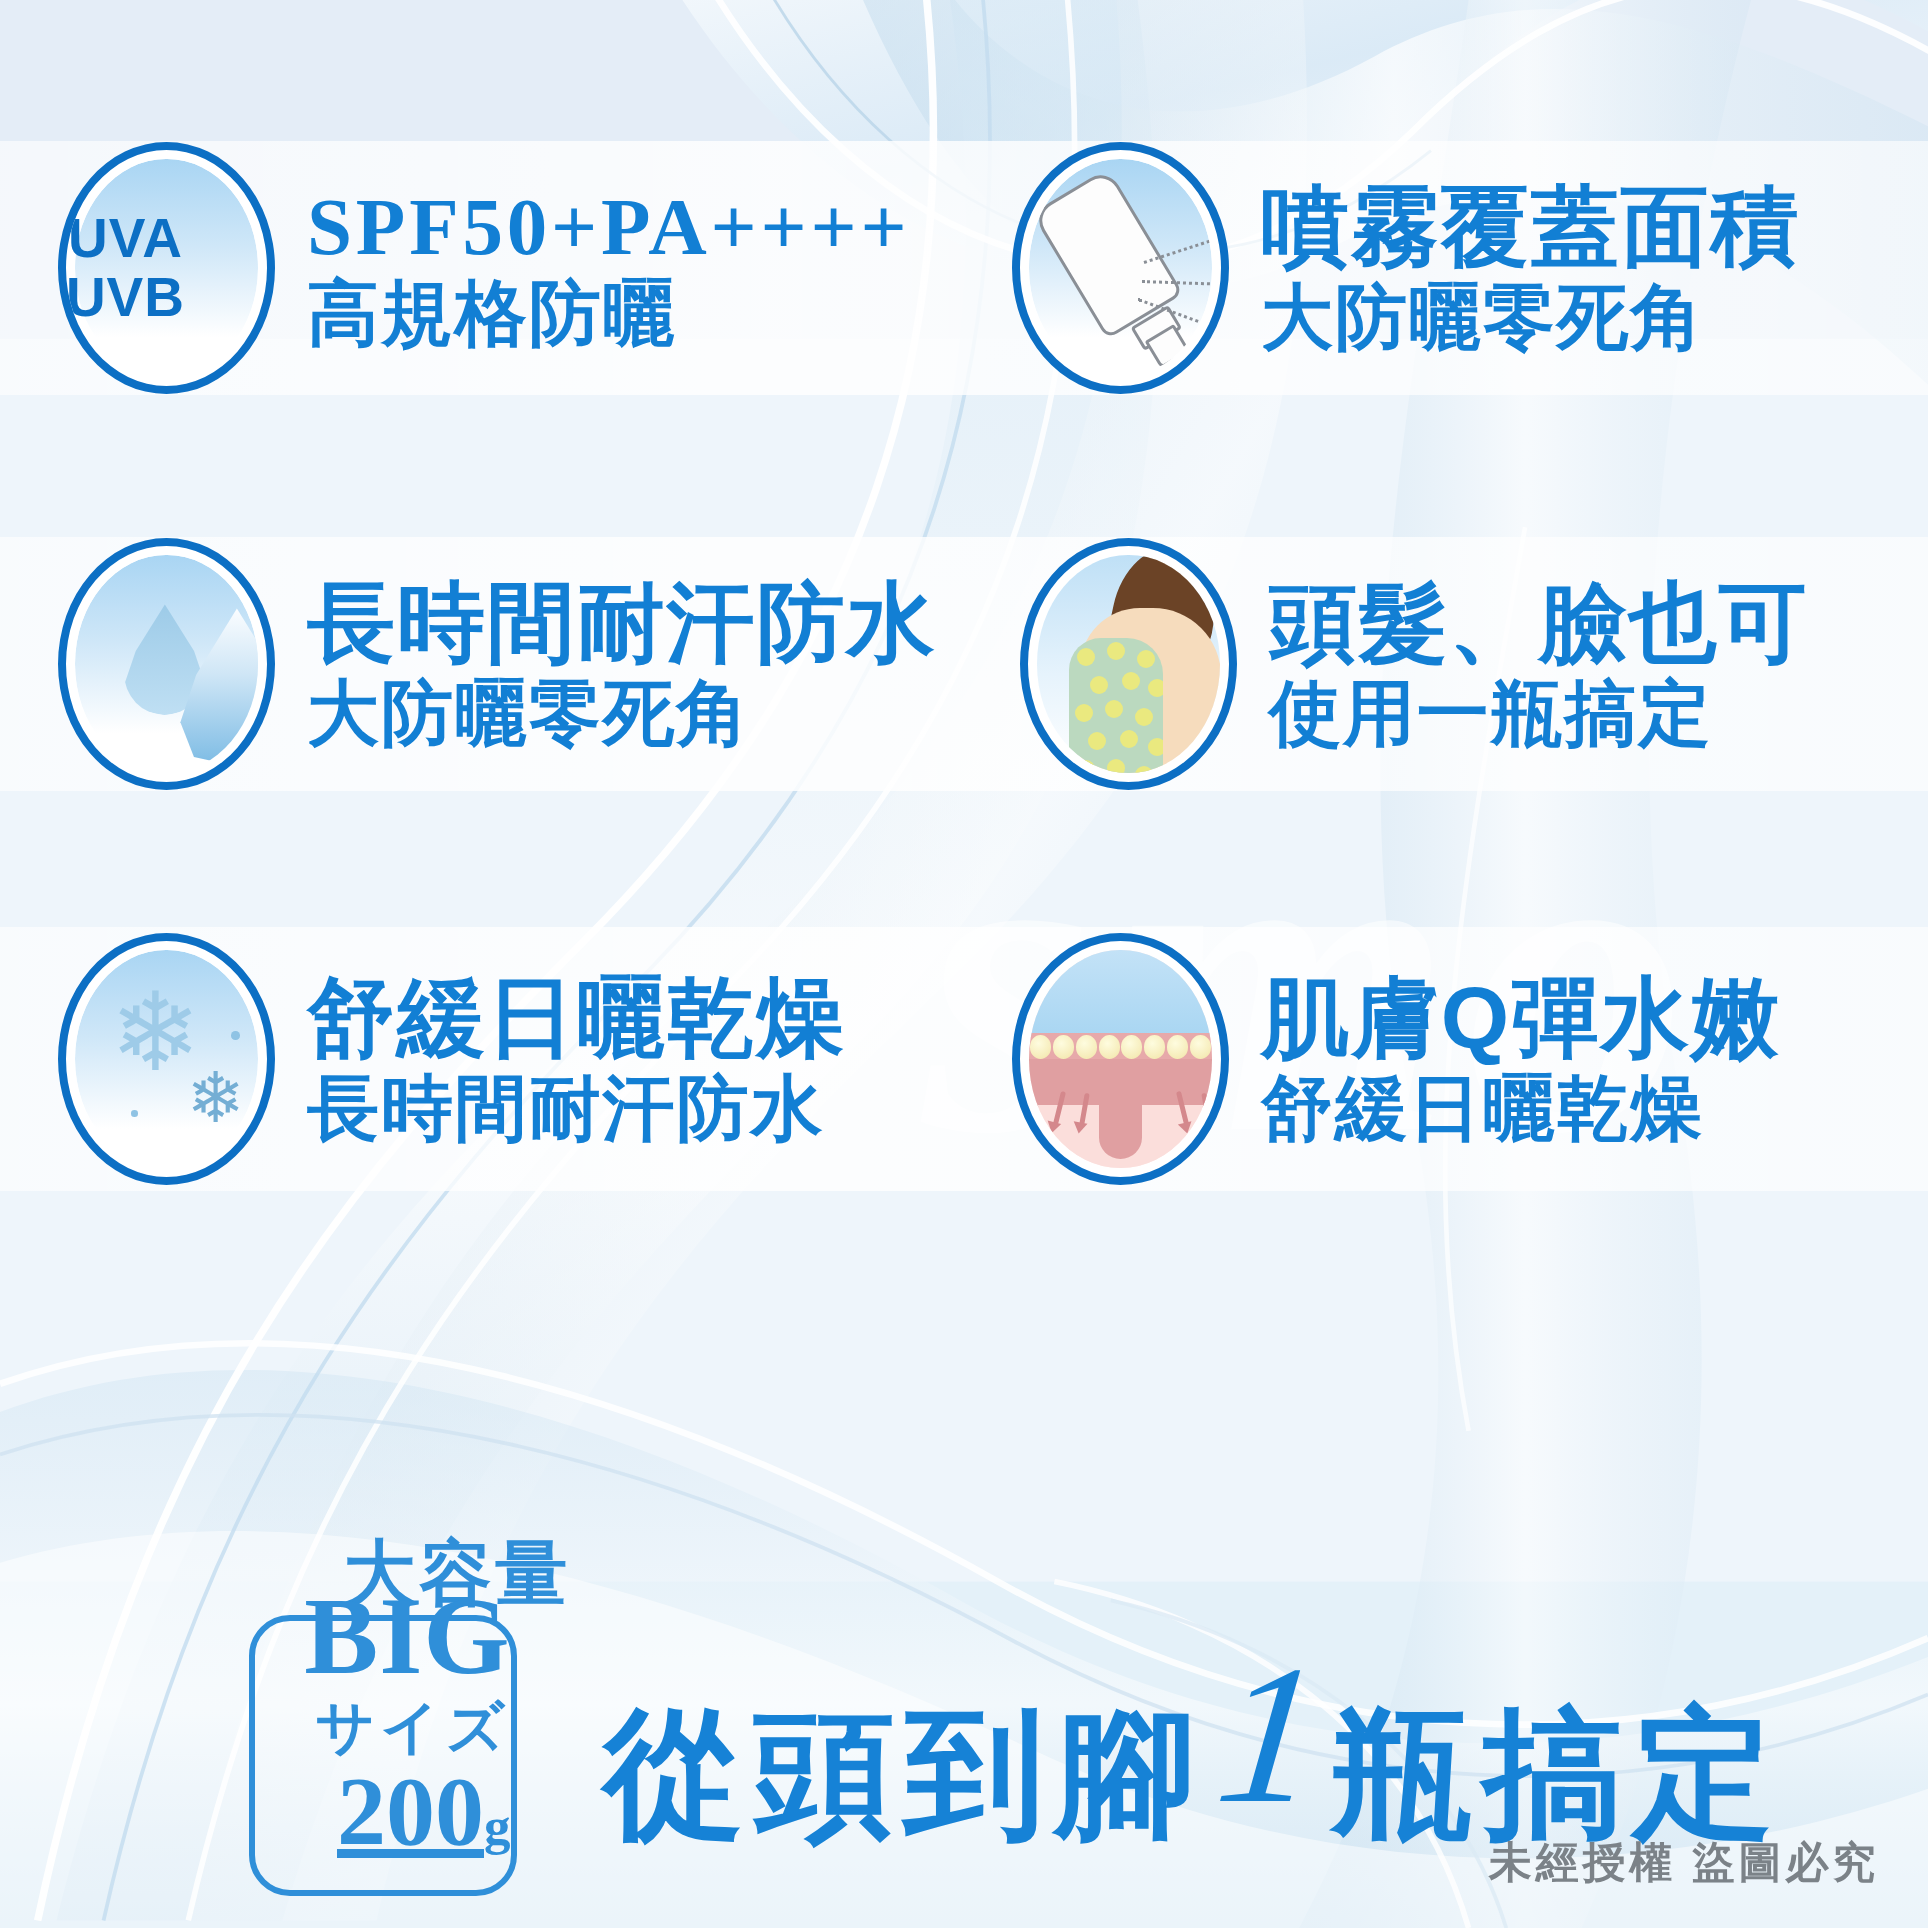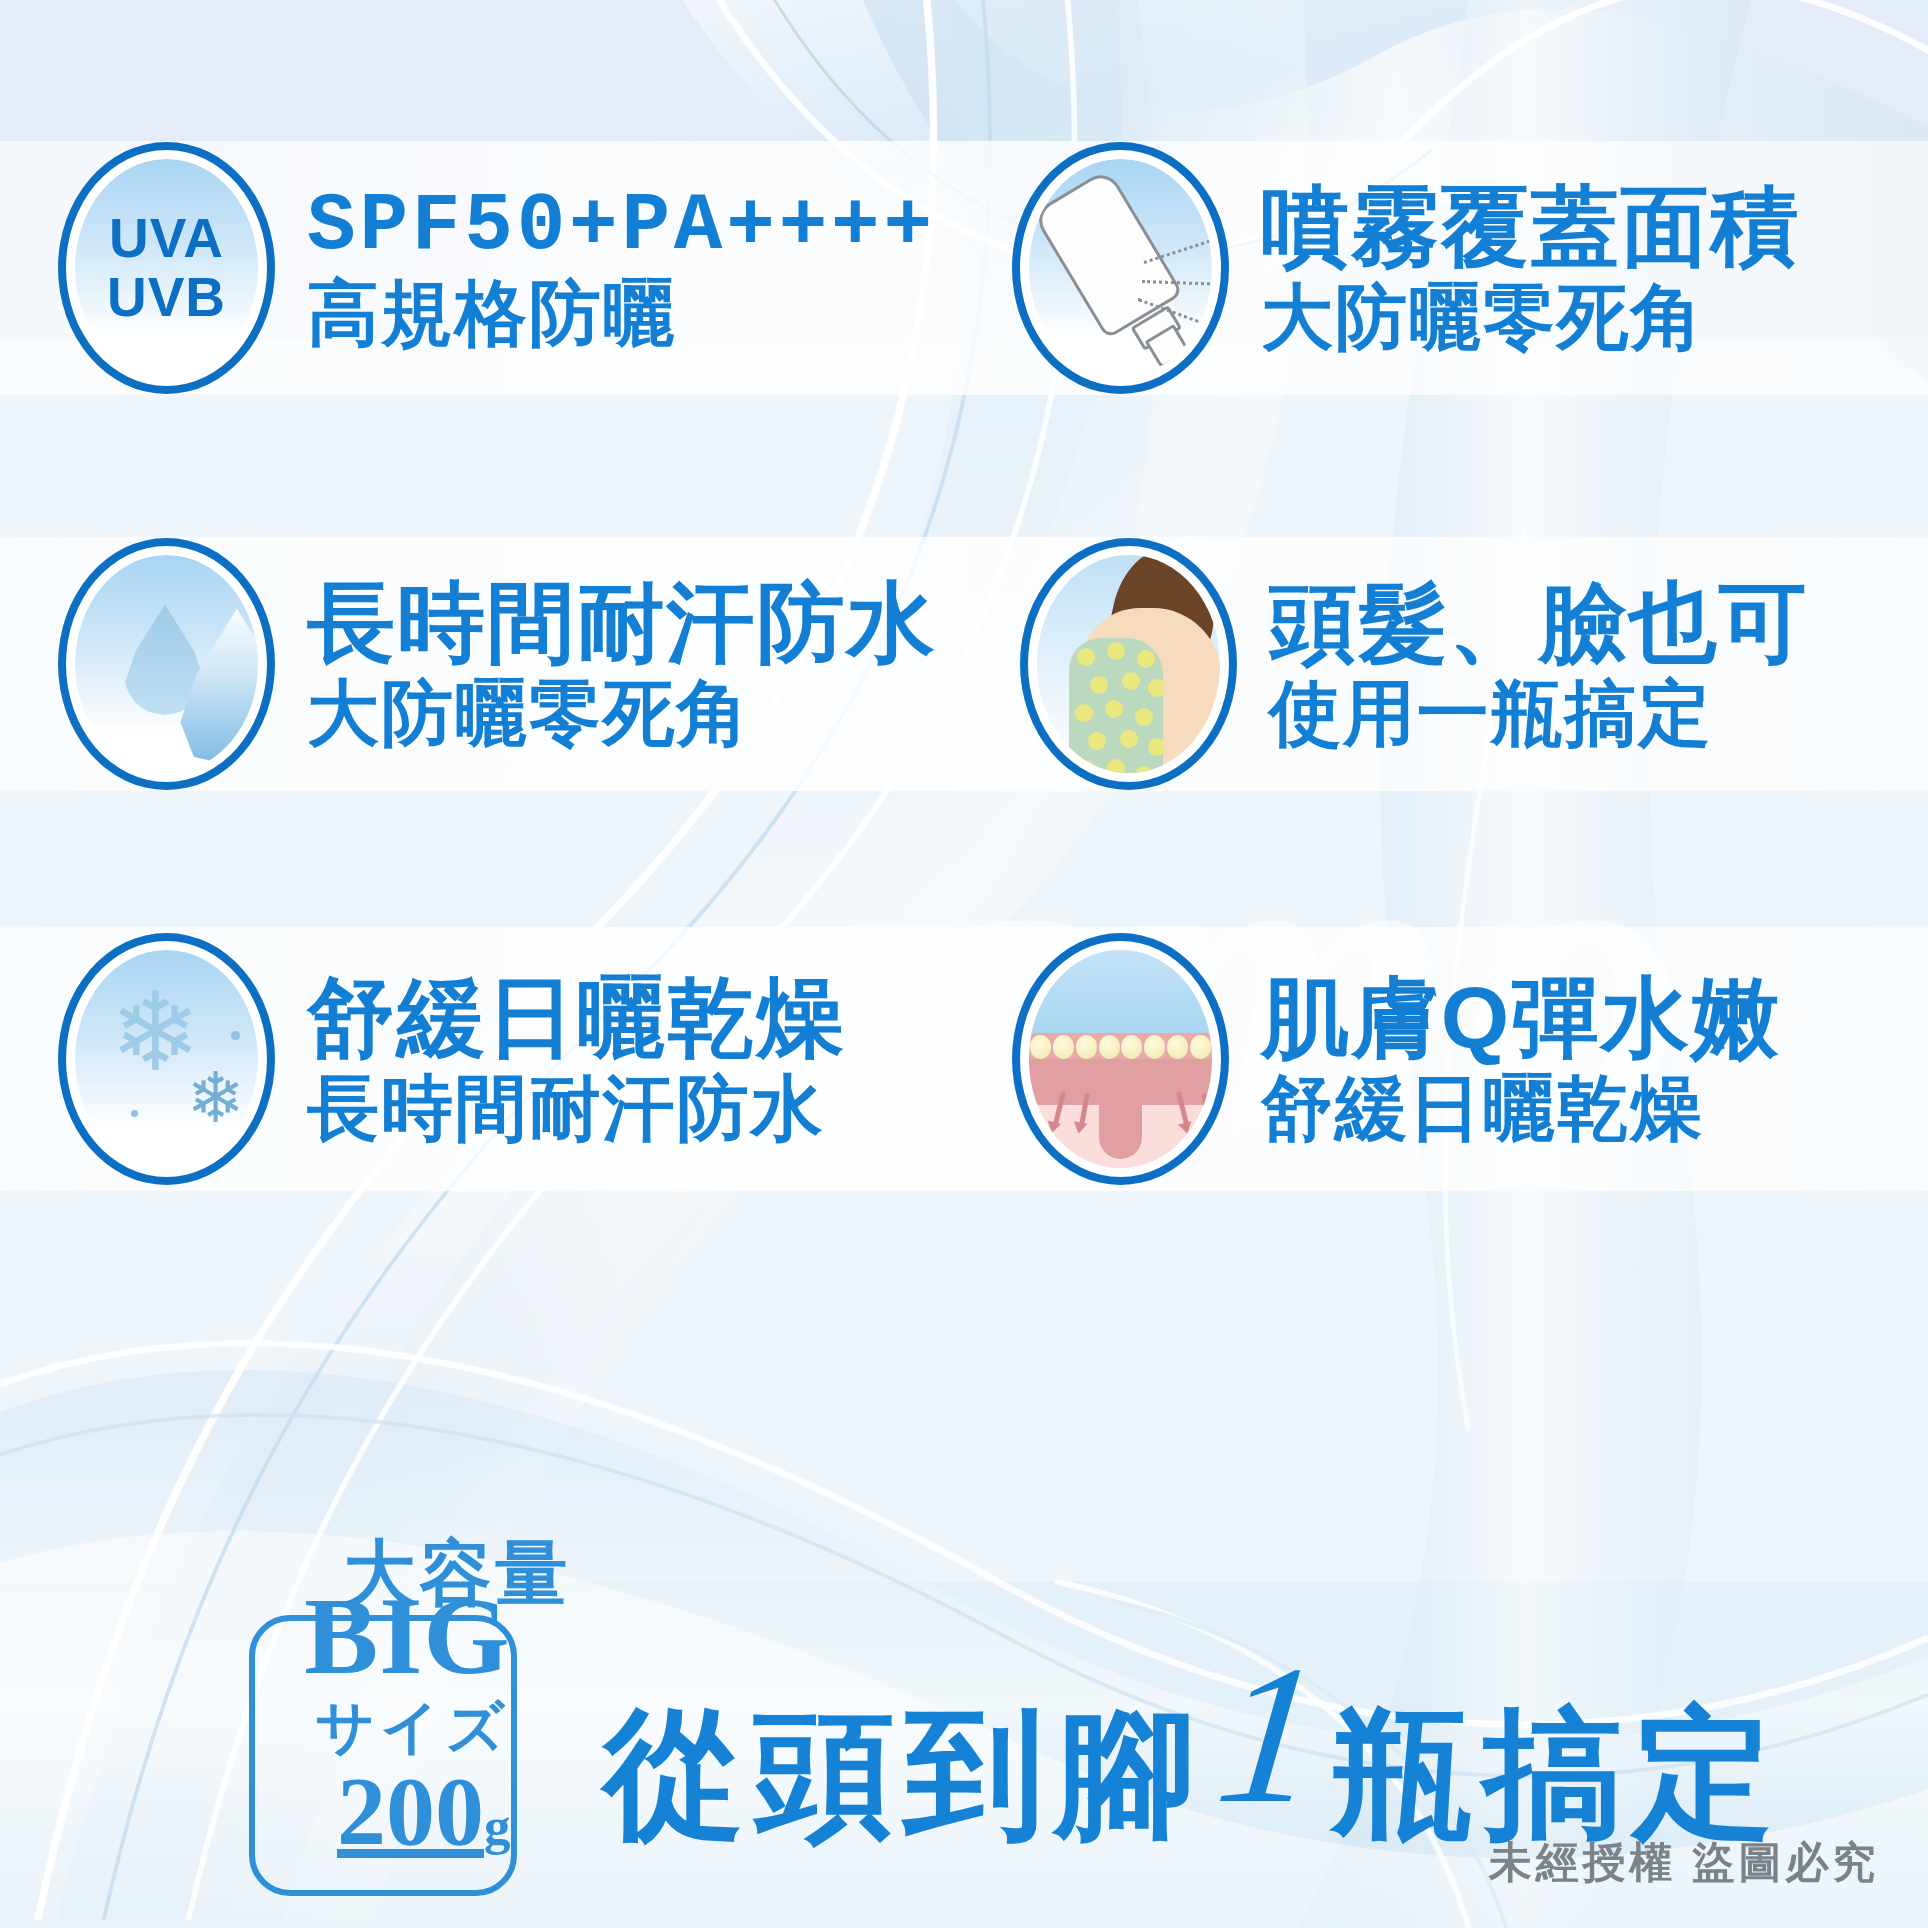--- a/index.html
+++ b/index.html
@@ -38,21 +38,21 @@
   .row{position:absolute;left:0;width:1928px;height:254px;display:flex;}
   .cell{width:964px;display:flex;align-items:center;}
   .cell.left{padding-left:58px;}
   .cell.right{padding-left:38px;}
 
   .badge{
     position:relative;flex:0 0 auto;
     width:217px;height:252px;border-radius:50%;
     border:8.5px solid #0C6FC4;
     background:#ffffff;
-    display:flex;align-items:center;justify-content:center;
+    display:flex;align-items:center;
     overflow:hidden;
     box-sizing:border-box;
   }
   .badge .inner{
     position:absolute;inset:9.4px;border-radius:50%;
     overflow:hidden;background:#fff;
   }
   .badge .fill{
     position:absolute;inset:0;border-radius:50%;
     background:linear-gradient(180deg,#a9d5f3 0%,#cfe7f8 40%,#ffffff 82%);
@@ -65,21 +65,21 @@
     letter-spacing:0.9px;
   }
 
   .ftext{
     margin-left:32px;color:#127FD4;font-weight:700;
     line-height:1.12;white-space:nowrap;
   }
   .ftext .l1,.ftext .l2{display:block;}
   .ftext .l1{font-size:88px;letter-spacing:1.9px;}
   .ftext .l2{font-size:72px;letter-spacing:1.9px;}
-  .ftext.mono .l1{font-family:Liberation Mono, monospace;font-size:81px;letter-spacing:3.8px;}
+  .ftext.mono .l1{font-family:Liberation Serif, serif;font-size:81px;letter-spacing:3.8px;}
 
   
   .drop{position:absolute;background:linear-gradient(180deg,#d4e9f8,#6fb4e0);}
   .drop.d1{width:81px;height:111px;left:49px;top:49px;
     border-radius:50% 50% 50% 50%/62% 62% 38% 38%;
     clip-path:polygon(50% 0,86% 42%,100% 72%,88% 94%,50% 100%,12% 94%,0 72%,14% 42%);
     background:linear-gradient(180deg,#9dcbe8,#bfdff3);}
   .drop.d2{width:113px;height:158px;left:105px;top:53px;
     clip-path:polygon(50% 0,86% 42%,100% 72%,88% 94%,50% 100%,12% 94%,0 72%,14% 42%);
     background:linear-gradient(180deg,#fbfdff 0%,#cfe6f6 42%,#7cbbe4 100%);}

